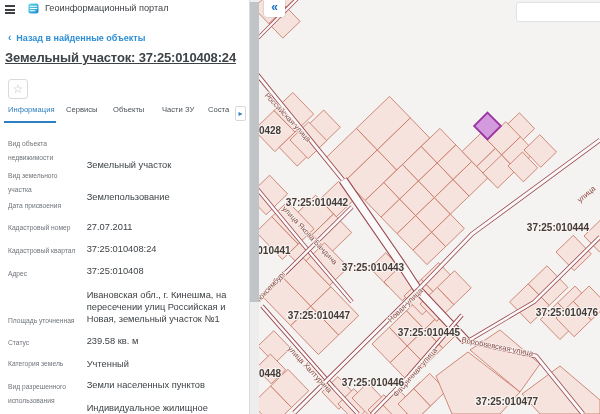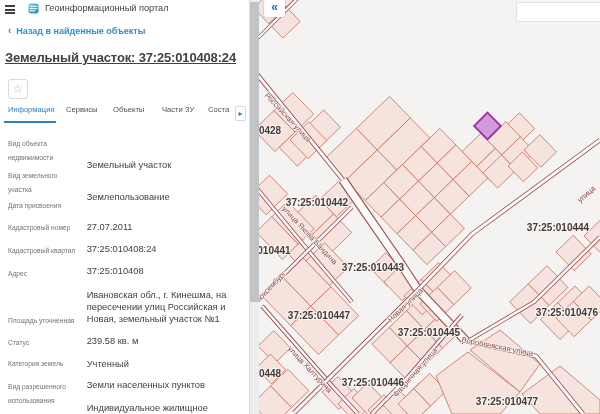--- a/index.html
+++ b/index.html
@@ -1,20 +1,20 @@
 <!DOCTYPE html>
 <html><head><meta charset="utf-8">
 <style>
 * { margin:0; padding:0; box-sizing:border-box; }
 html,body { width:600px; height:414px; overflow:hidden;
   font-family:"Liberation Sans", sans-serif; background:#fff; }
 #page { position:relative; width:600px; height:414px;border-radius:15px; }
 #panel { position:absolute; left:0; top:0; width:250px; height:414px; background:#fff; }
 .burger div { position:absolute; left:5px; width:10px; height:1.8px; background:#3c4146; }
-.link { position:absolute; left:8px; top:25px; color:#2e8fd5; font-size:9px; font-weight:600;text-align:right; }
+.link { position:absolute; left:8px; top:32px; color:#2e8fd5; font-size:9px; font-weight:600;text-align:right; }
 .h1 { position:absolute; left:5px; top:50px; color:#3e4347; font-size:13px; font-weight:700; letter-spacing:-0.16px; white-space:nowrap;text-decoration:underline; }
 .starbox { position:absolute; left:8px; top:79px; width:20px; height:20px; border:1px solid #dadada; border-radius:3px; color:#b9bec2; font-size:12px; text-align:center; line-height:19px; }
 .tab { position:absolute; top:105px; font-size:7.6px; color:#4a5055; white-space:nowrap; }
 .tabu { position:absolute; left:4px; top:121px; width:52px; height:2px; background:#2d7fc1; }
 .arrbox { position:absolute; left:235px; top:106px; width:11px; height:15px; border:1px solid #d6d9dc; border-radius:2px; color:#2d7fc1; font-size:8px; text-align:center; line-height:14px; }
 .row { position:absolute; left:8px; width:236px; }
 .lab { position:absolute; left:0; top:-1.7px; width:68px; font-size:6.7px; color:#6f747a; line-height:13.5px; }
 .val { position:absolute; left:78.7px; top:0; width:160px; font-size:9.3px; color:#3e4347; line-height:12px;margin-top:20px; }
 #sb-border { position:absolute; left:249px; top:0; width:1px; height:414px; background:#dcdcdc; }
 #sb-track { position:absolute; left:250px; top:0; width:9px; height:414px; background:#ededed; }

